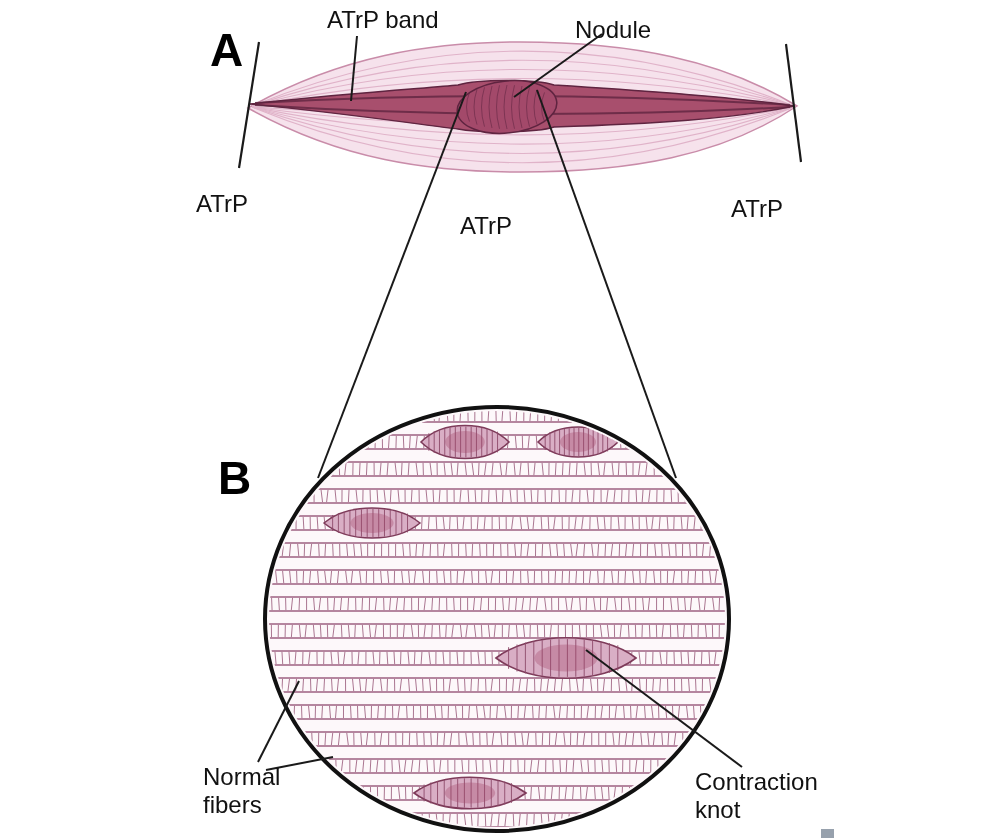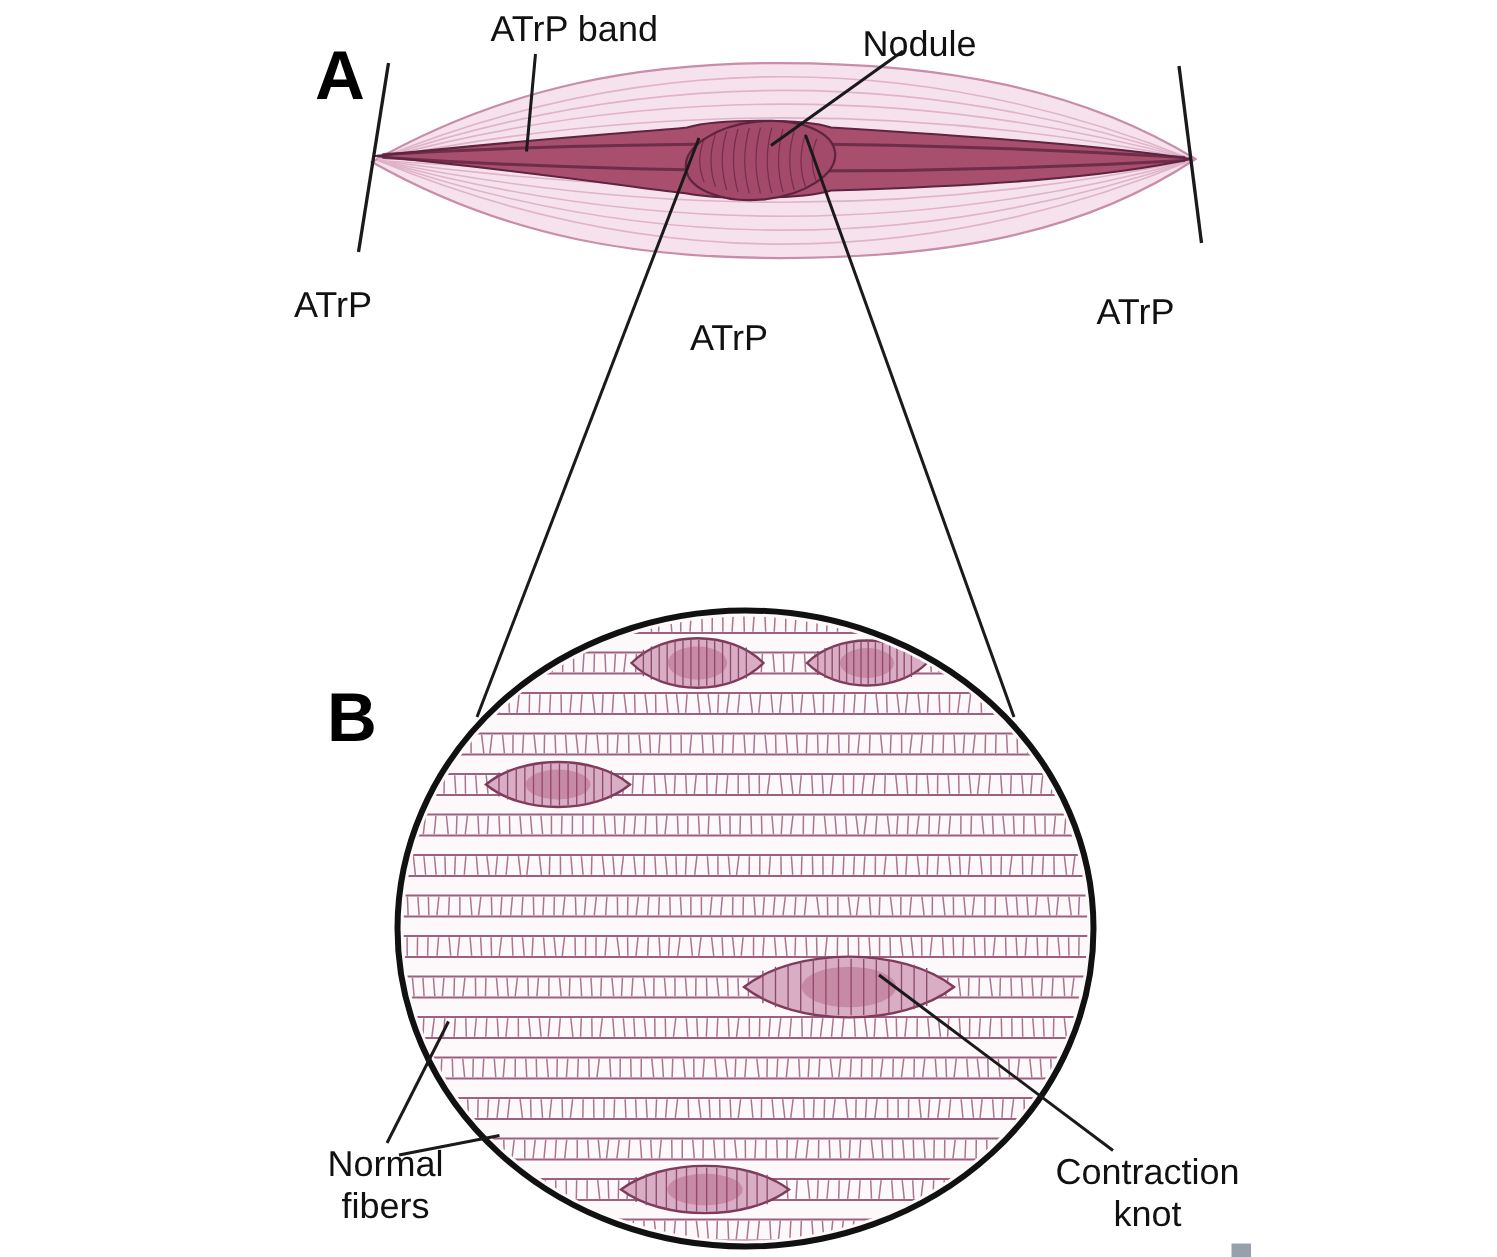--- a/index.html
+++ b/index.html
@@ -3,21 +3,21 @@
 <meta charset="utf-8">
 <style>
   html,body{margin:0;padding:0;background:#fff;}
   #canvas{
     position:relative;width:998px;height:838px;background:#ffffff;
     font-family:"Liberation Sans", sans-serif;overflow:hidden;
   }
   #fig{position:absolute;left:0;top:0;}
   .lbl{position:absolute;color:#111;font-size:24px;line-height:1.15;white-space:pre-line;}
   .panel-letter{font-size:46px;font-weight:bold;color:#000;}
-  .center{text-align:center;}
+  .center{text-align:left;}
   .artifact{position:absolute;background:#97a1ad;}
 </style>
 </head>
 <body>
 
 <div id="canvas">
 
   <svg id="fig" width="998" height="838" viewBox="0 0 998 838">
     <defs>
       <clipPath id="circClip">

